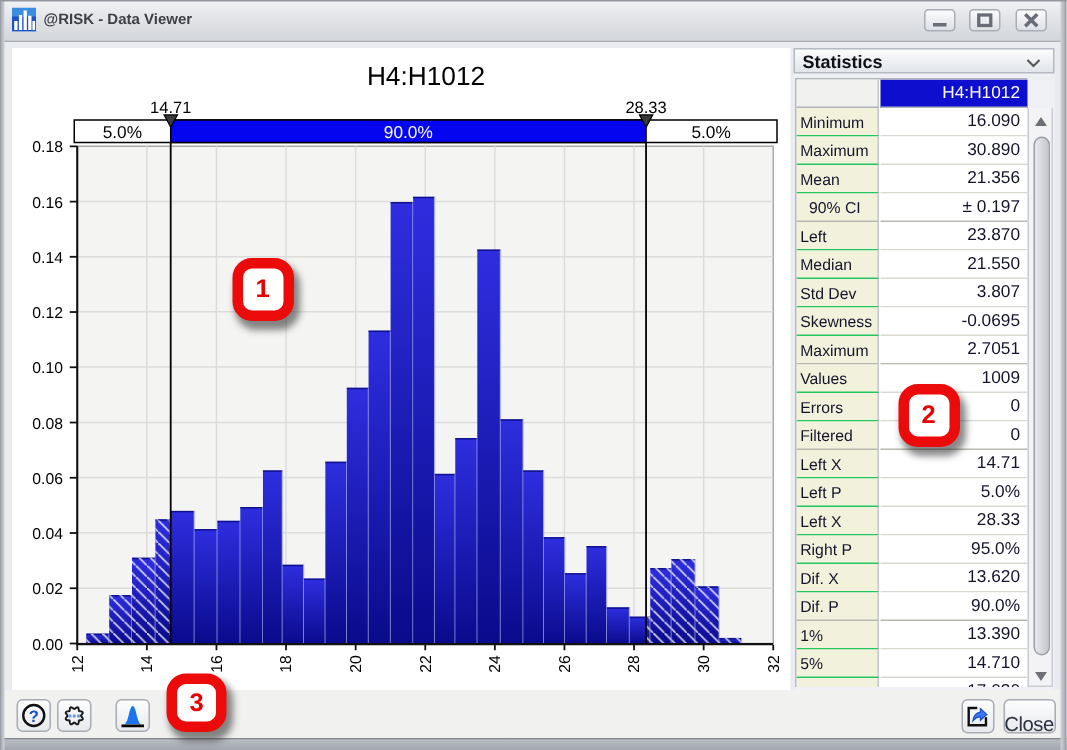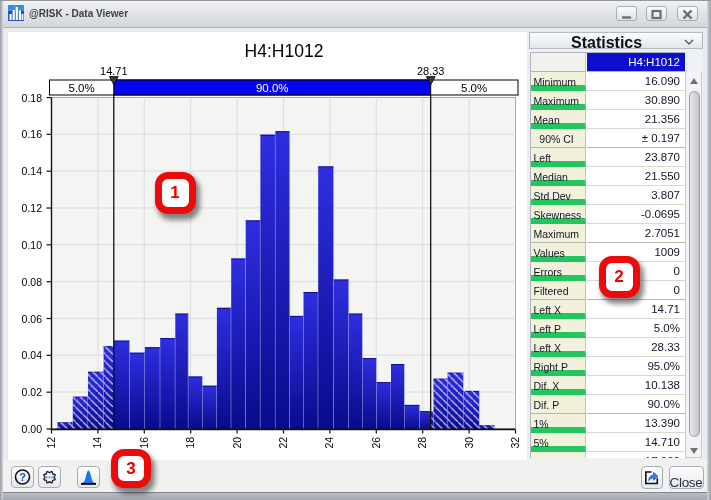--- a/index.html
+++ b/index.html
@@ -14,26 +14,26 @@
 #appicon { position:absolute; left:7px; top:4px; width:16px; height:16px; }
 #apptitle { position:absolute; left:28px; top:7px; font-size:10px; font-weight:bold; color:#3e4046; }
 .winbtn { position:absolute; top:5px; width:21px; height:15px; border:1px solid #a9adb5; border-radius:3px;
   background:linear-gradient(#fcfcfd,#dde0e5); }
 
 #chartbox { position:absolute; left:8px; top:32px; width:519px; height:428px; background:#ffffff; }
 
 #statspanel { position:absolute; left:529px; top:32px; width:174px; height:428px; background:#eef0f4; }
 #statshead { position:absolute; left:0; top:0; width:174px; height:17px;
   background:linear-gradient(#fbfcfd,#e2e5ea); border:1px solid #b6bac2; }
-#statshead span { position:absolute; left:5px; top:1px; font-size:16px; font-weight:bold; color:#101018;margin-left:36px; }
+#statshead span { position:absolute; left:5px; top:1px; font-size:12px; font-weight:bold; color:#101018; }
 #stable { position:absolute; left:1px; top:20px; width:155px; height:406px; overflow:hidden; background:#fff;
   border-left:1px solid #b0b3ba; border-top:1px solid #b0b3ba; font-size:11.5px; color:#14142a; }
 .srow { position:relative; width:155px; height:19px; }
 .srow .lc { position:absolute; left:0; top:0; width:55px; height:100%; background:#f2f1dc;
-  border-right:1px solid #c2c5ca; border-bottom:6px solid #22c55e; padding:4px 0 0 2.5px; font-size:10.5px; }
+  border-right:1px solid #c2c5ca; border-bottom:1px solid #22c55e; padding:4px 0 0 2.5px; font-size:10.5px; }
 .srow .vc { position:absolute; left:56px; top:0; width:99px; height:100%; background:#fff;
   border-bottom:1px solid #d9d9d2; padding:3.5px 6px 0 0; text-align:right; }
 .srow.hdr { height:18.5px; }
 .srow.hdr .lc { background:#f1f1ef; border-bottom:1px solid #b0b3ba; }
 .srow.hdr .vc { background:#0e0ecf; color:#ffffff; border-bottom:1px solid #b0b3ba; padding-top:3px; }
 .srow.grp .lc, .srow.grp .vc { border-bottom:1.6px solid #b8b8b0; }
 
 #sbar { position:absolute; left:156px; top:40px; width:17px; height:386px; background:#f3f3f5; border:1px solid #c9ccd2; border-top:none;}
 #sthumb { position:absolute; left:2.5px; top:19px; width:11px; height:346px; border-radius:6px;
   background:linear-gradient(90deg,#e8e9ec,#c4c6cb); border:1px solid #9a9da3; }
@@ -371,21 +371,21 @@
       <div class="srow">
           <div class="lc">Left X</div>
           <div class="vc">28.33</div>
         </div>
       <div class="srow">
           <div class="lc">Right P</div>
           <div class="vc">95.0%</div>
         </div>
       <div class="srow">
           <div class="lc">Dif. X</div>
-          <div class="vc">10.138</div>
+          <div class="vc">13.620</div>
         </div>
       <div class="srow grp">
           <div class="lc">Dif. P</div>
           <div class="vc">90.0%</div>
         </div>
       <div class="srow">
           <div class="lc">1%</div>
           <div class="vc">13.390</div>
         </div>
       <div class="srow">

